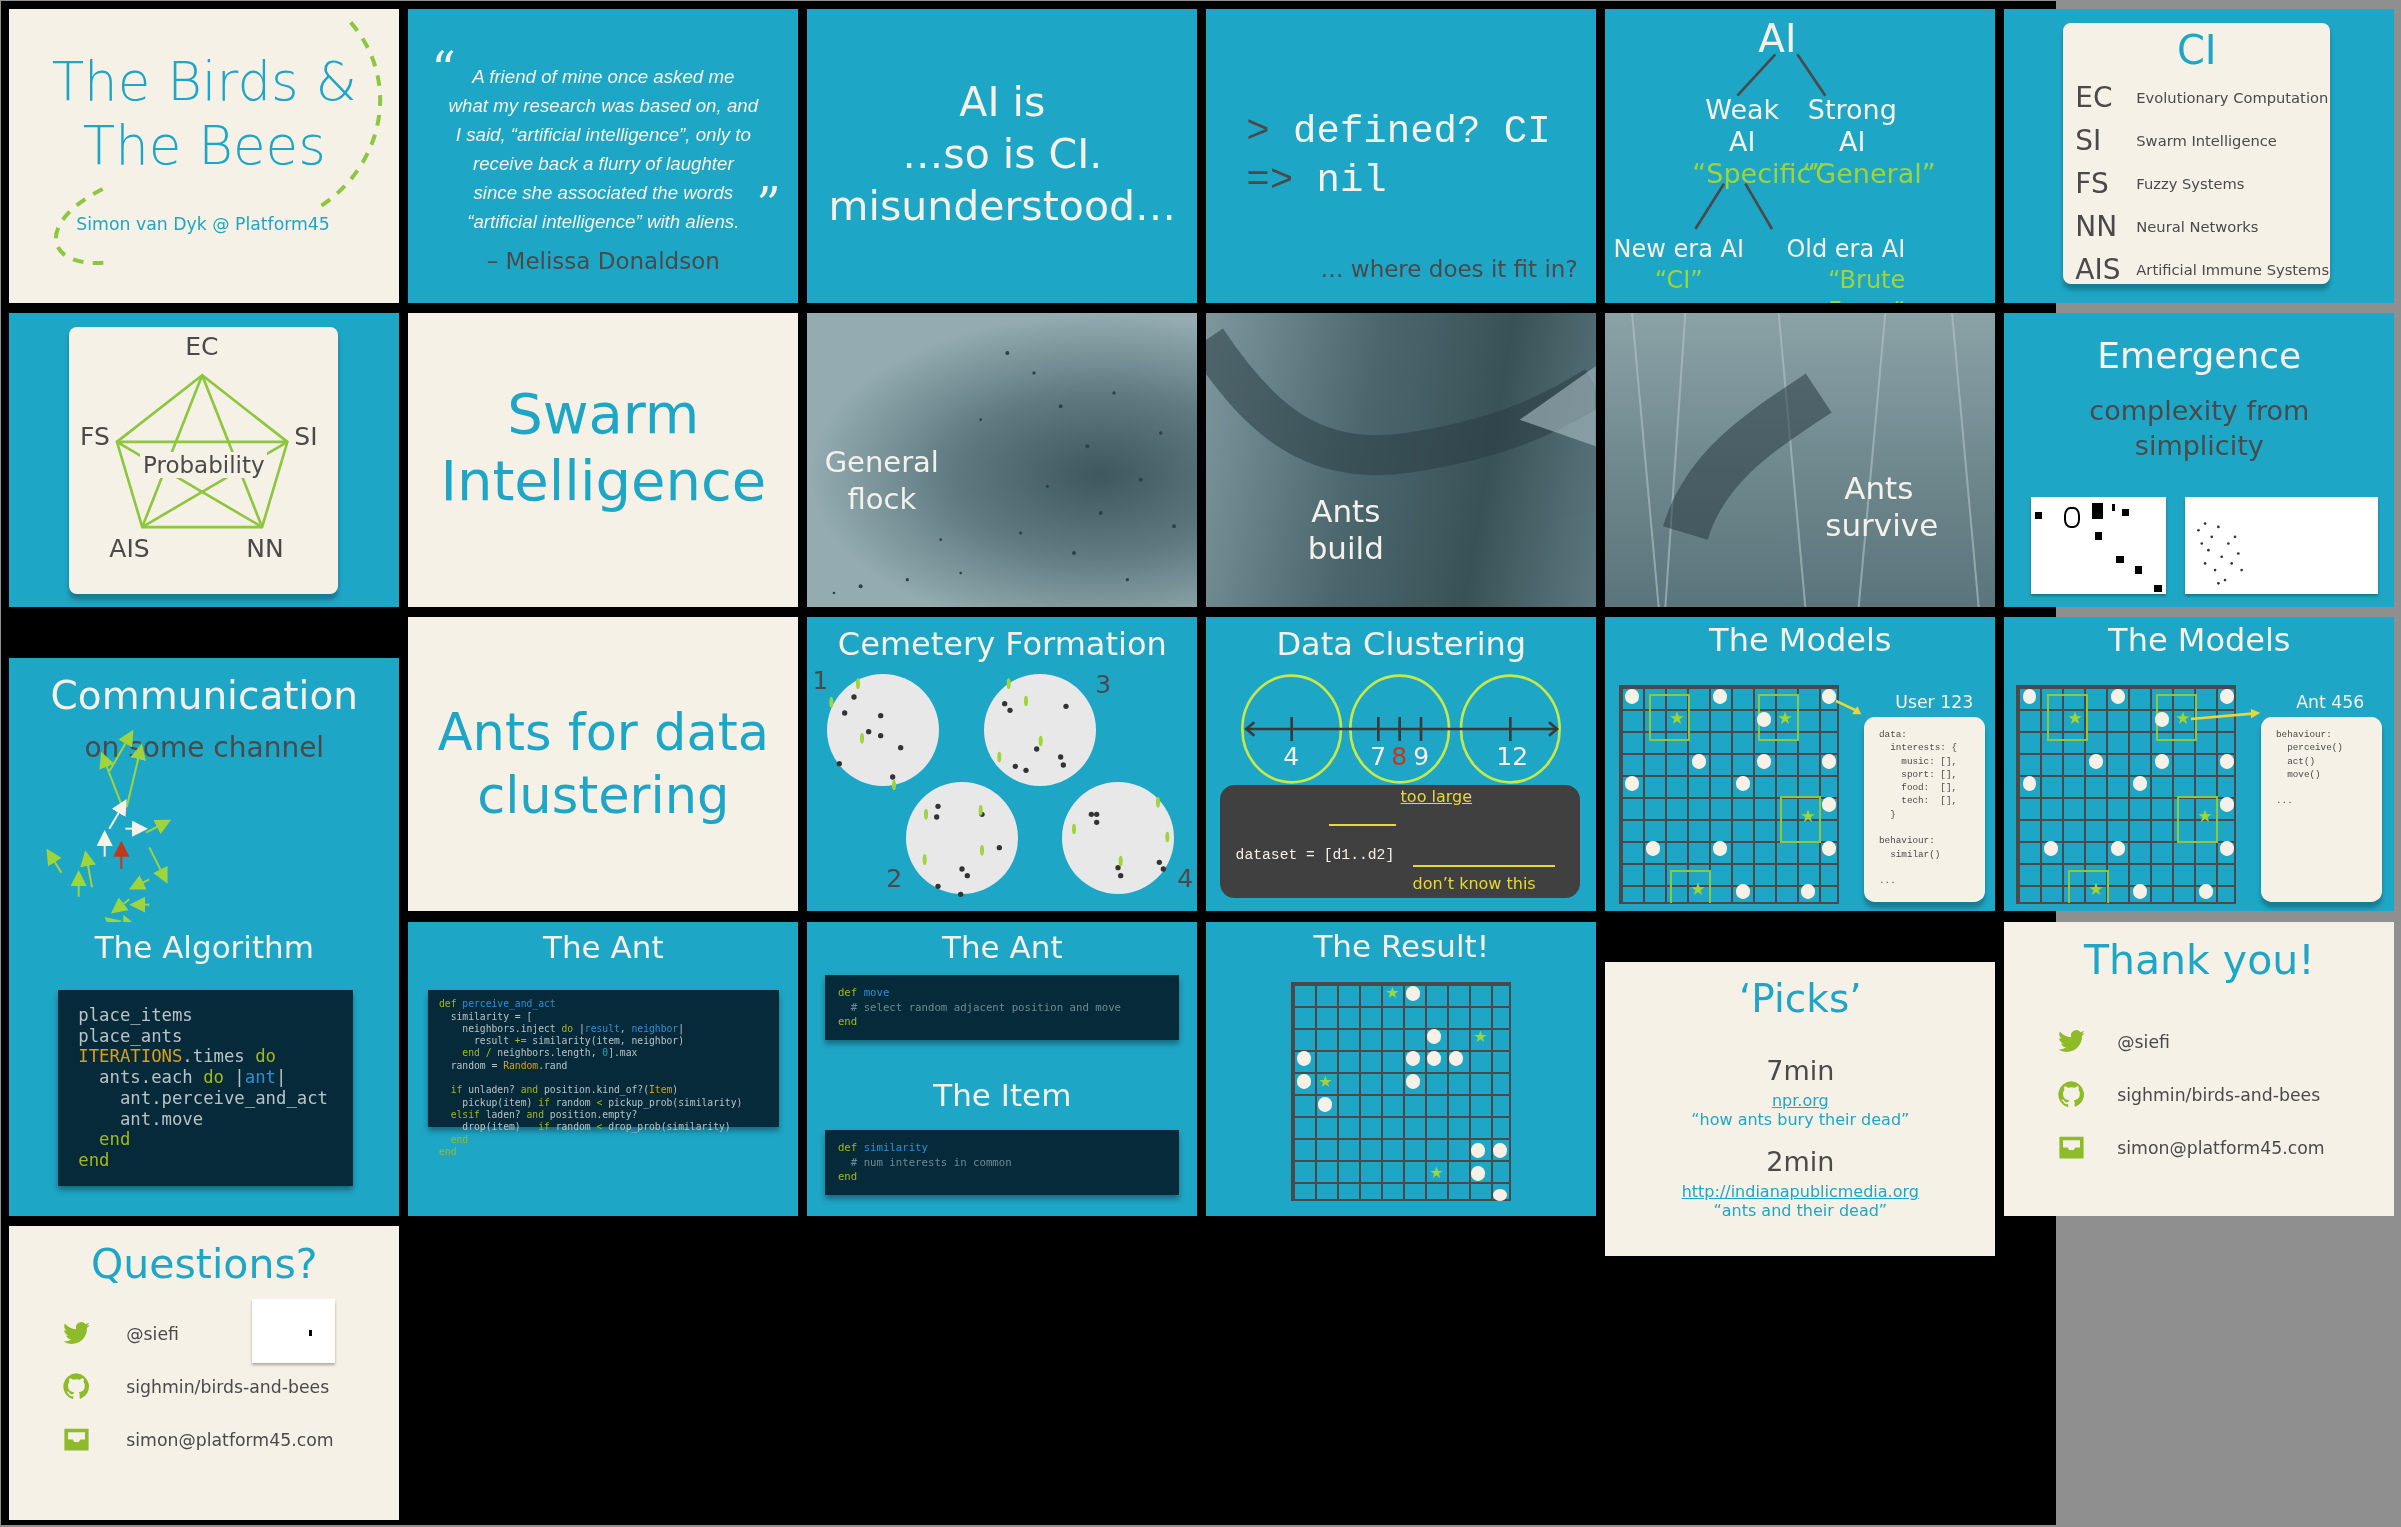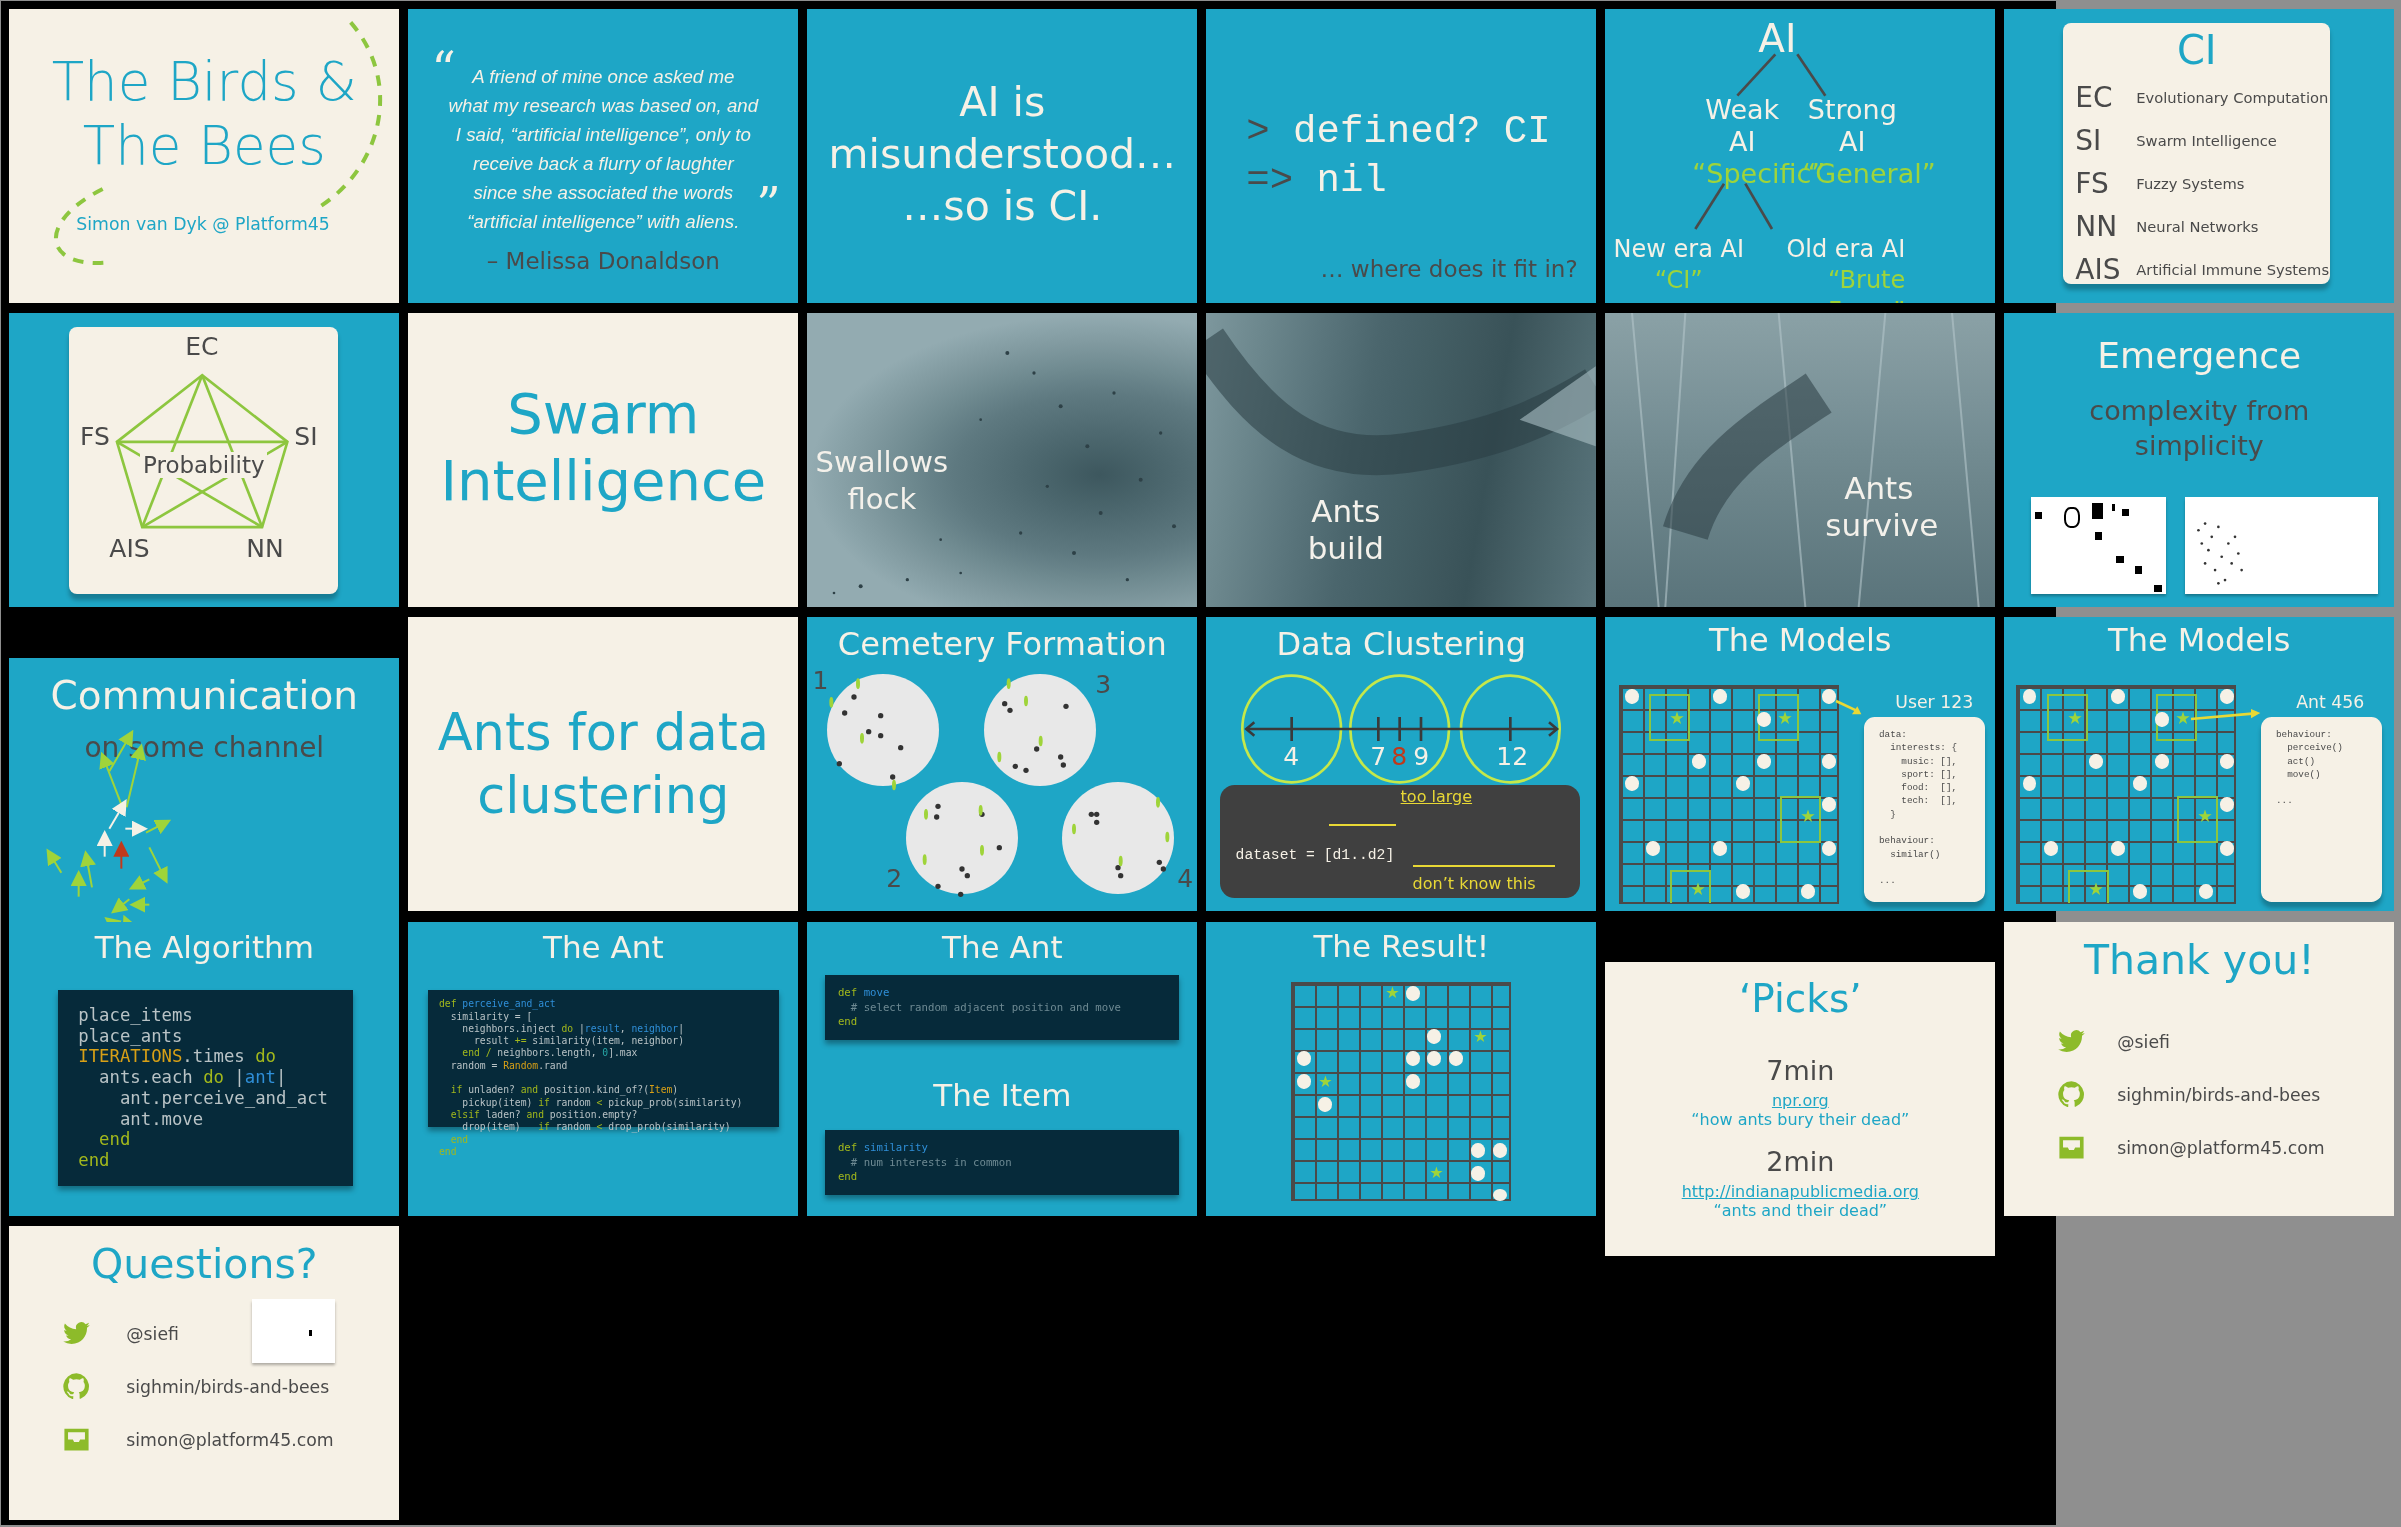--- a/index.html
+++ b/index.html
@@ -56,22 +56,22 @@
       <div>since she associated the words</div>
       <div>“artificial intelligence” with aliens.</div>
     </div>
     <div class="abs w serif" style="left:348px;top:168px;font-size:48px;">”</div>
     <div class="abs center dk" style="top:239px;font-size:23px;">– Melissa Donaldson</div>
   </div>
 
   <div class="tile blue" style="left:806px;top:8px;">
     <div class="abs center w" style="top:67px;font-size:41px;line-height:52px;">
       <div>AI is</div>
+      <div>…so is CI.</div>
       <div>misunderstood…</div>
-      <div>…so is CI.</div>
     </div>
   </div>
 
   <div class="tile blue" style="left:1205px;top:8px;">
     <div class="abs mono" style="left:40px;top:99px;font-size:39px;line-height:49px;">
       <div><span class="dk">&gt;</span> <span class="w">defined? CI</span></div>
       <div><span class="dk">=&gt;</span> <span class="w">nil</span></div>
     </div>
     <div class="abs dk" style="right:18.7px;top:247px;font-size:23px;">… where does it fit in?</div>
   </div>
@@ -180,21 +180,21 @@
         <circle cx="320" cy="330" r="2.5"></circle>
           <circle cx="550" cy="320" r="3"></circle>
           <circle cx="230" cy="390" r="2"></circle>
           <circle cx="150" cy="400" r="2.5"></circle>
         <circle cx="80" cy="410" r="3"></circle>
           <circle cx="40" cy="420" r="2"></circle>
           <circle cx="200" cy="340" r="2"></circle>
       </g>
     </svg>
     <div class="abs w" style="left:8px;top:131px;width:133px;text-align:center;font-size:29px;line-height:37px;">
-      <div>Swallows</div>
+      <div>General</div>
       <div>flock</div>
     </div>
   </div>
 
   <div class="tile photo" style="left:1205px;top:312px;background:linear-gradient(100deg,#6f9aa5 0%,#3c6a75 40%,#2c5560 70%,#4d7b86 100%);">
     <svg class="abs" style="left:0;top:0" width="390" height="294" viewBox="0 0 584 441">
       <path d="M0 40 C 80 160, 160 230, 300 210 S 520 150, 584 110" stroke="#1f3f48" stroke-width="60" fill="none" opacity=".55"></path>
       <path d="M470 160 L584 80 L584 200 Z" fill="#9fc3cb" opacity=".6"></path>
     </svg>
     <div class="abs w" style="left:93px;top:180px;width:93px;text-align:center;font-size:31px;line-height:37px;">

